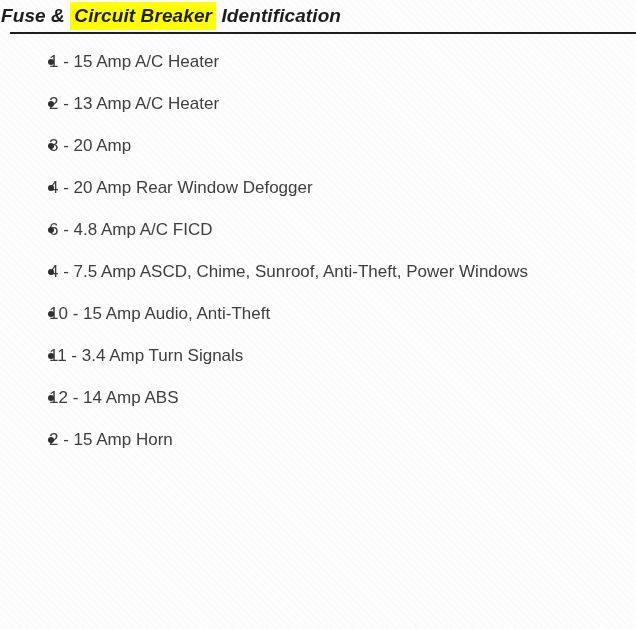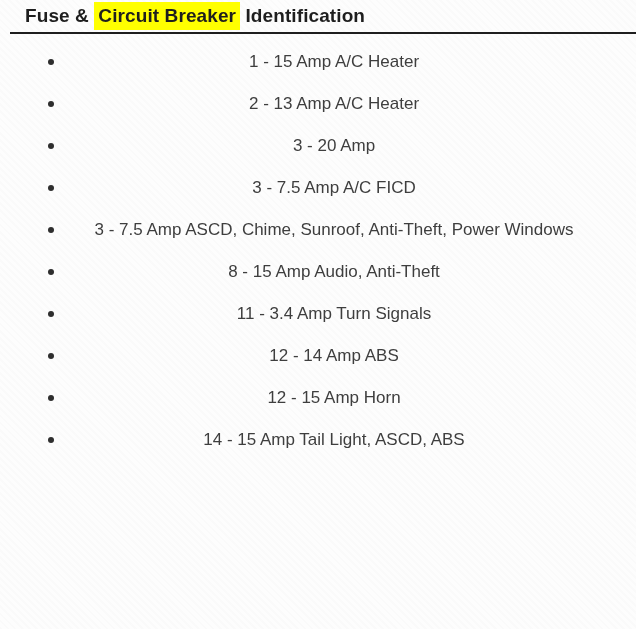--- a/index.html
+++ b/index.html
@@ -8,21 +8,22 @@
   }
   body {
     width: 636px;
     height: 629px;
     overflow: hidden;
     font-family: "Liberation Sans", sans-serif;
     background-color: #fdfdfd;
     background-image: repeating-linear-gradient(45deg, rgba(0,0,0,0.012) 0 2px, transparent 2px 5px);
   }
   .header {
-    padding: 5px 0 0 25px;
+    padding: 5px 0 0 1px;
+    font-style: italic;
   }
   h1.page-title {
     margin: 0;
     font-size: 19px;
     line-height: 21px;
     font-weight: bold;
     color: #1e1e1e;
     letter-spacing: 0.1px;
   }
   mark.hl {
@@ -36,28 +37,27 @@
     border-top: 2px solid #1e1e1e;
     margin: 6px 0 0 10px;
   }
   ul.fuse-list {
     list-style: none;
     margin: 19px 0 0 0;
     padding: 0;
   }
   ul.fuse-list li {
     position: relative;
-    padding-left: 32px;
+    padding-left: 49px;
     height: 18px;
     margin-bottom: 24px;
     font-size: 17px;
     line-height: 18px;
     color: #3e3e3e;
     white-space: nowrap;
-    text-align: center;
   }
   ul.fuse-list li::before {
     content: "";
     position: absolute;
     left: 48px;
     top: 6px;
     width: 6px;
     height: 6px;
     border-radius: 50%;
     background: #2e2e2e;
@@ -69,20 +69,20 @@
 <div class="header">
   <h1 class="page-title"><span>Fuse &amp; </span><mark class="hl">Circuit Breaker</mark><span> Identification</span></h1>
 </div>
 
 <hr class="rule">
 
 <ul class="fuse-list">
   <li>1 - 15 Amp A/C Heater</li>
   <li>2 - 13 Amp A/C Heater</li>
   <li>3 - 20 Amp</li>
-  <li>3 - 7.5 Amp A/C FICD</li>
-  <li>3 - 7.5 Amp ASCD, Chime, Sunroof, Anti-Theft, Power Windows</li>
-  <li>8 - 15 Amp Audio, Anti-Theft</li>
+  <li>4 - 20 Amp Rear Window Defogger</li>
+  <li>6 - 4.8 Amp A/C FICD</li>
+  <li>4 - 7.5 Amp ASCD, Chime, Sunroof, Anti-Theft, Power Windows</li>
+  <li>10 - 15 Amp Audio, Anti-Theft</li>
   <li>11 - 3.4 Amp Turn Signals</li>
   <li>12 - 14 Amp ABS</li>
-  <li>12 - 15 Amp Horn</li>
-  <li>14 - 15 Amp Tail Light, ASCD, ABS</li>
+  <li>2 - 15 Amp Horn</li>
 </ul>
 
 </body></html>

